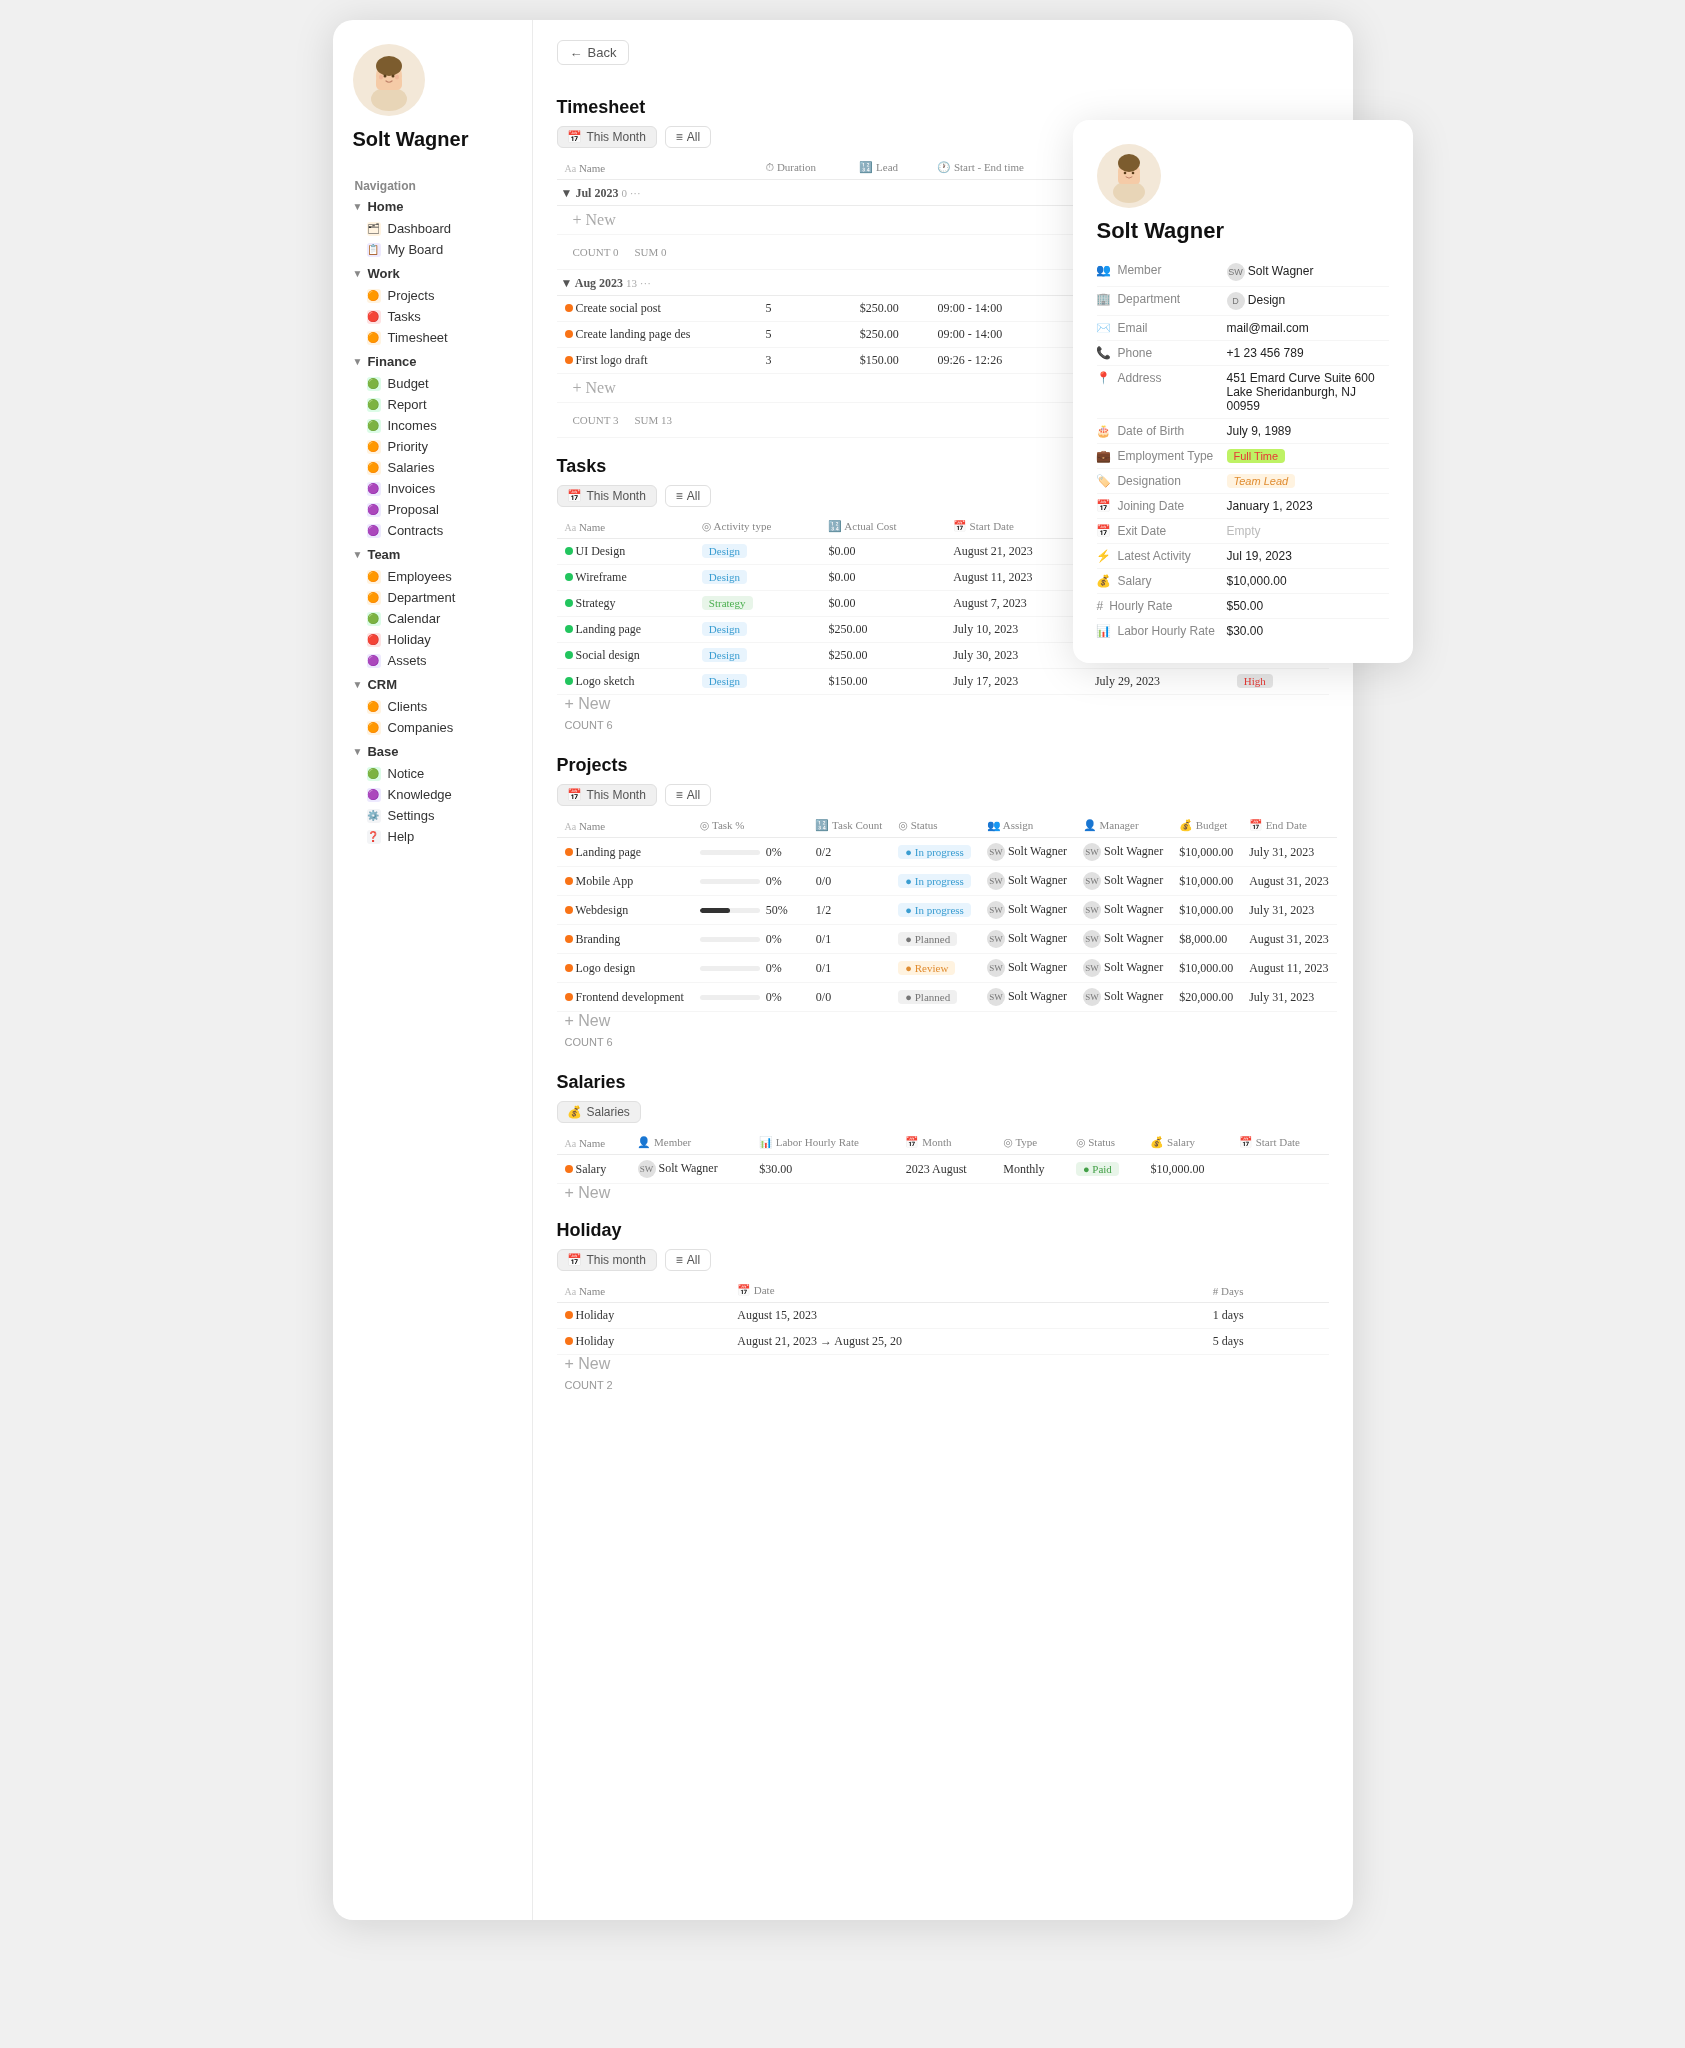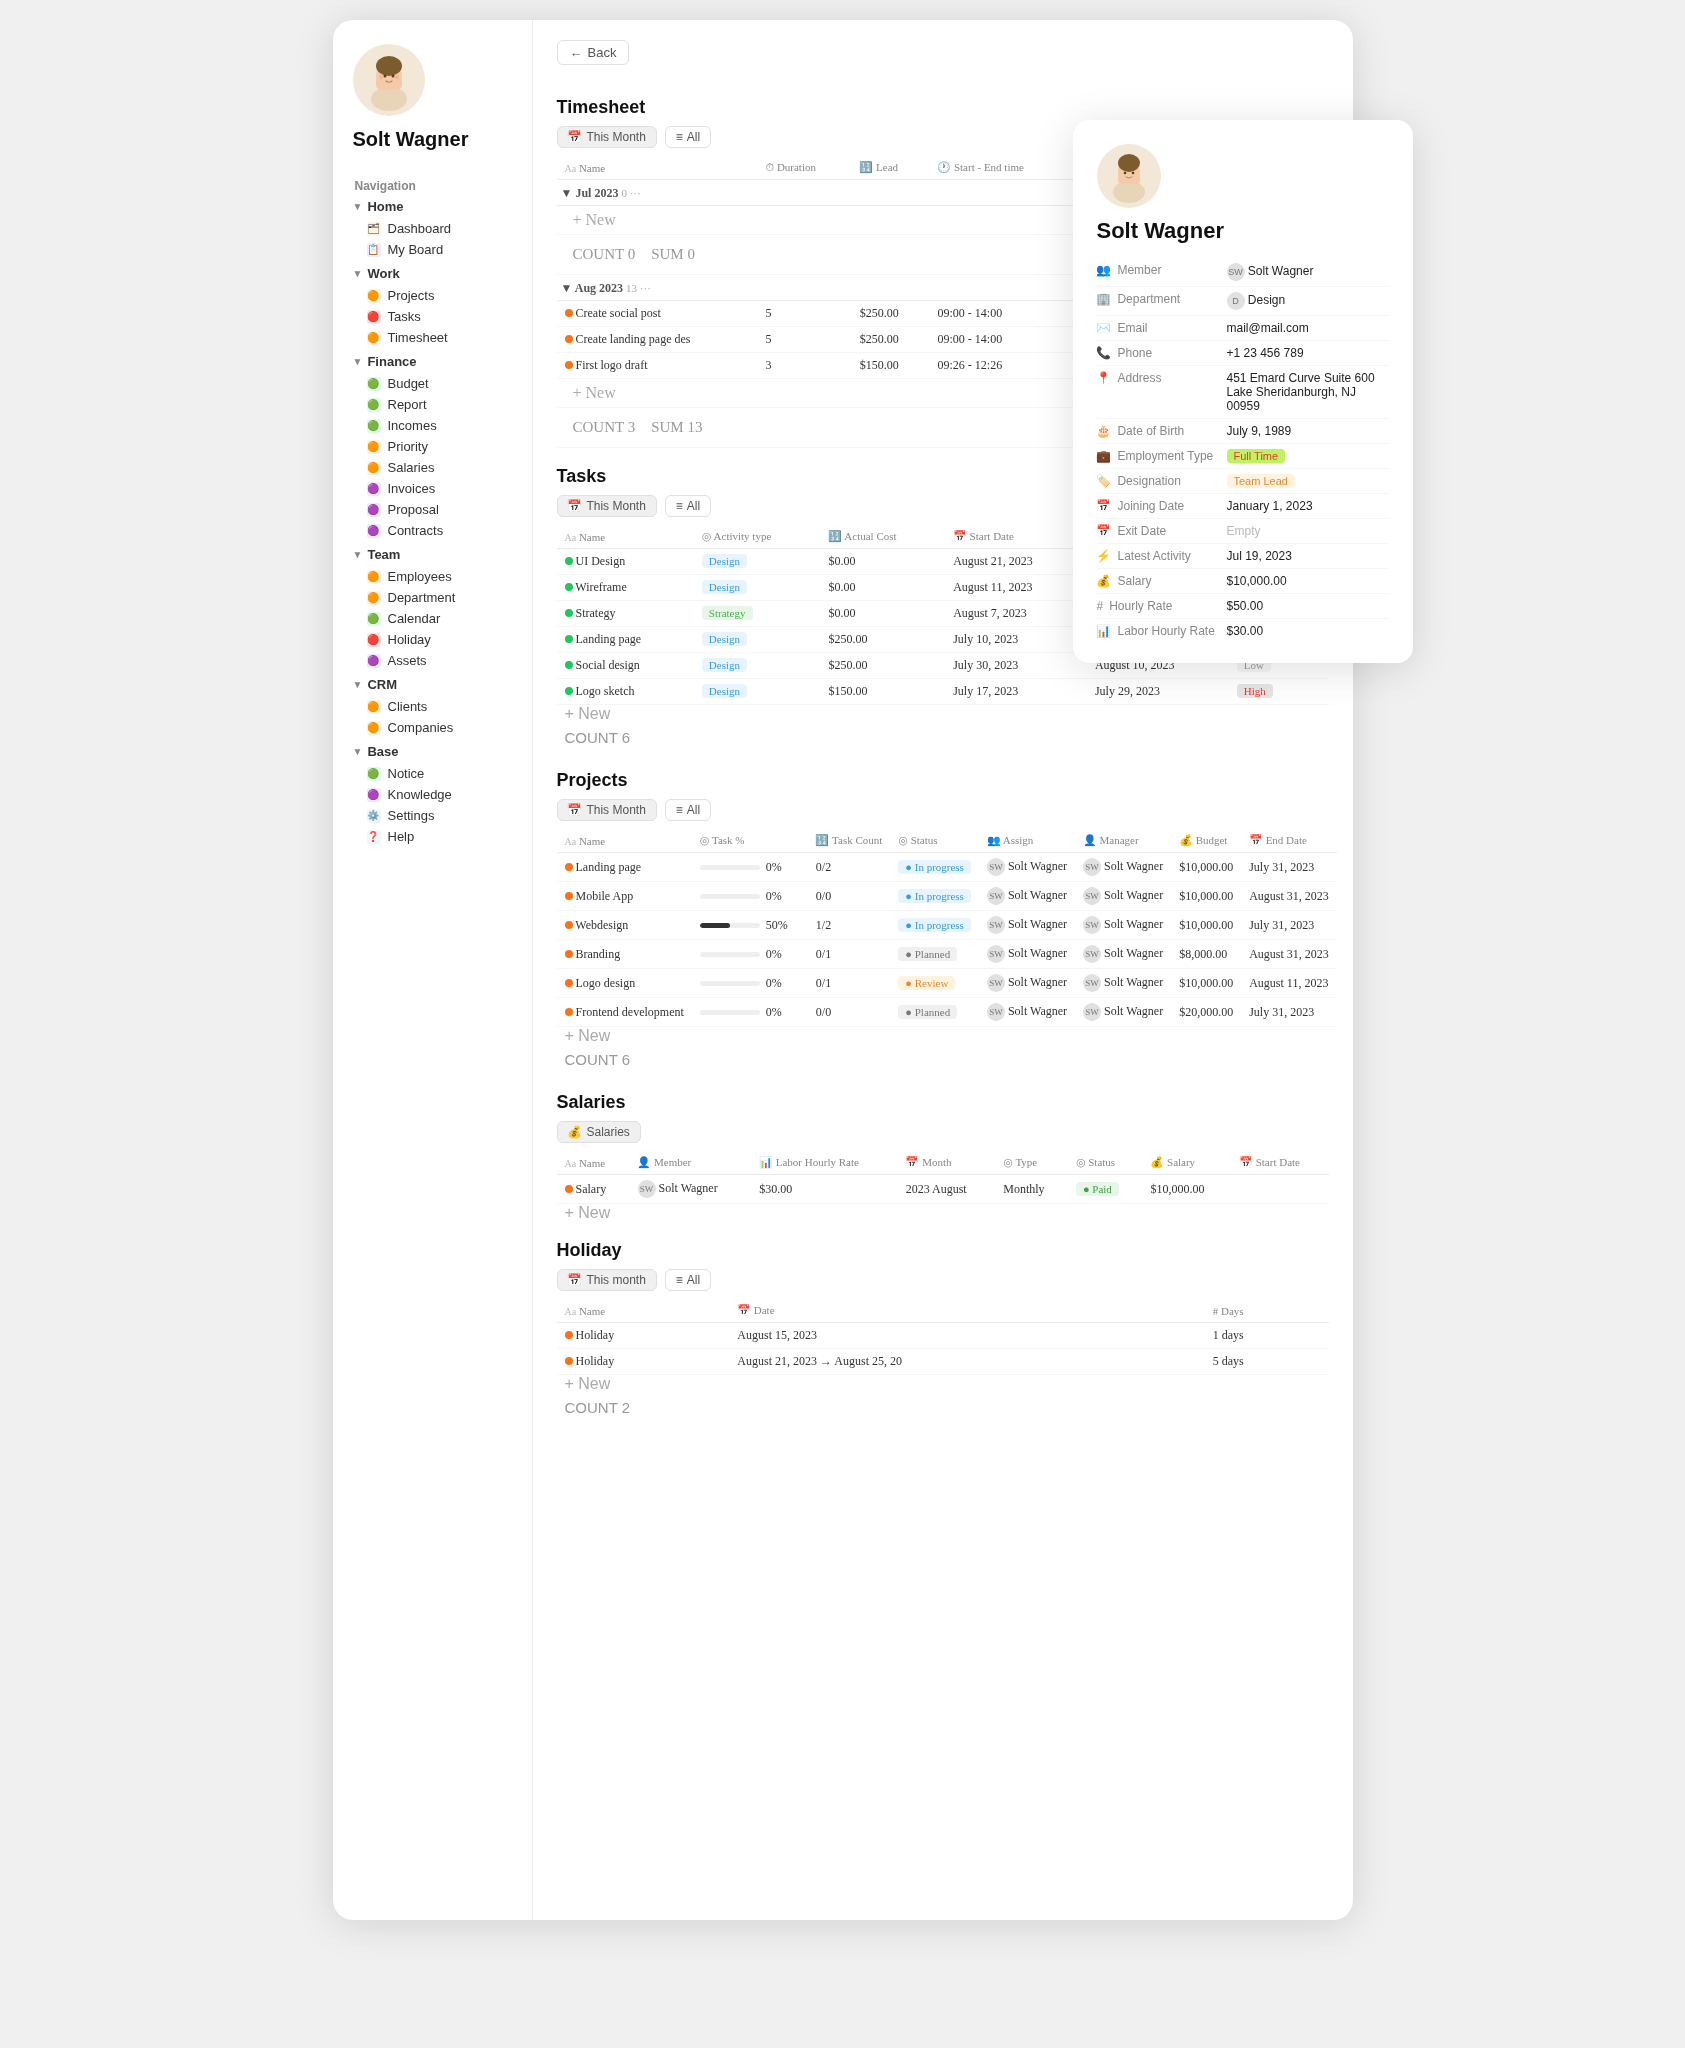--- a/index.html
+++ b/index.html
@@ -149,21 +149,21 @@
       white-space: nowrap;
     }
     .data-table td {
       padding: 5px 8px;
       border-bottom: 1px solid #f5f5f5;
       color: #333;
       font-size: 12px;
       white-space: nowrap;
     }
     .table-footer {
-      font-size: 15px;
+      font-size: 11px;
       color: #999;
       padding: 6px 8px;
       display: flex;
       gap: 16px;
     }
     .group-header-row td {
       font-size: 12px;
       font-weight: 600;
       color: #555;
       padding: 6px 4px 4px 4px;
@@ -193,21 +193,21 @@
     .badge-inprogress { background: #e8f4fd; color: #3a9dd1; }
     .badge-planned { background: #f0f0f0; color: #777; }
     .badge-review { background: #fff3e0; color: #e08c30; }
     .badge-strategy { background: #e8f5e9; color: #4caf50; }
     .badge-design { background: #e8f4fd; color: #3a9dd1; }
     .badge-medium { background: #fff3e0; color: #e08c30; }
     .badge-low { background: #f5f5f5; color: #999; }
     .badge-high { background: #e5e5e5; color: #e53935; }
     .badge-paid { background: #e8f5e9; color: #43a047; }
     .badge-fulltime { background: #bef264; color: #e53935; }
-    .badge-teamlead { background: #fff3e0; color: #e08c30; }
+    .badge-teamlead { background: #fff3e0; color: #e08c30; font-style: italic; }
     .progress-bar-wrap {
       display: flex;
       align-items: center;
       gap: 6px;
       min-width: 100px;
     }
     .progress-bar-bg {
       width: 60px;
       height: 5px;
       background: #eee;

